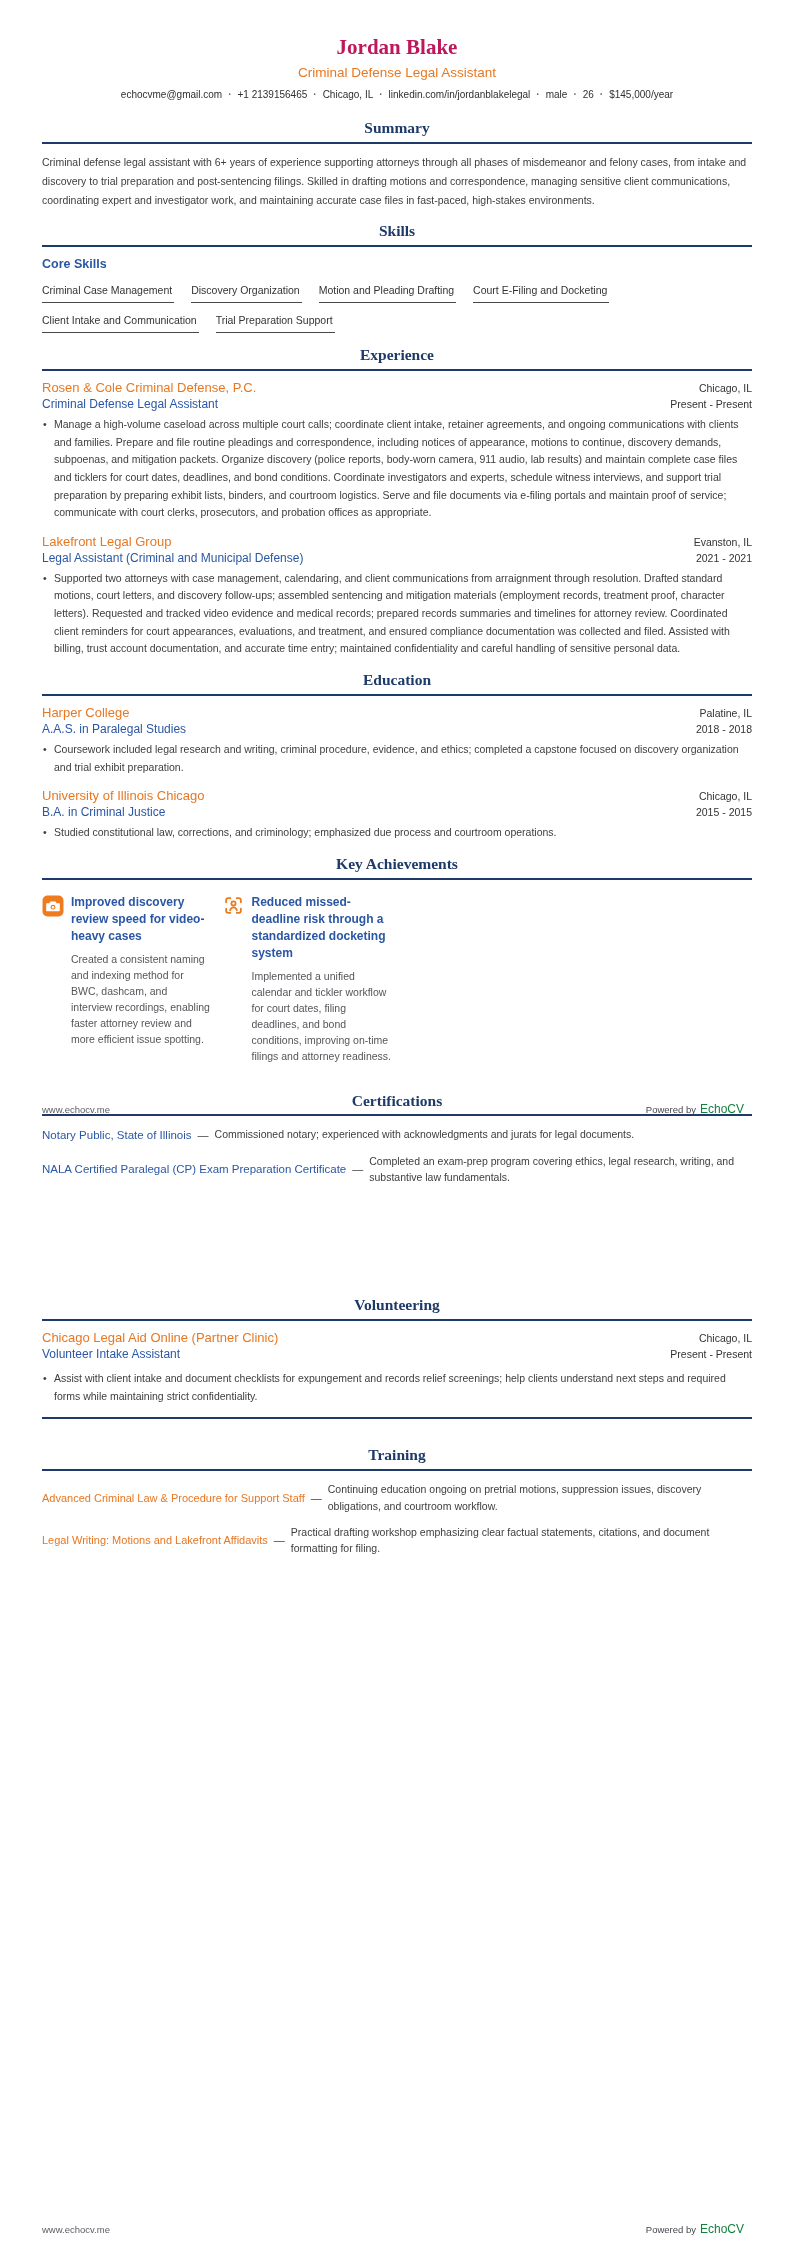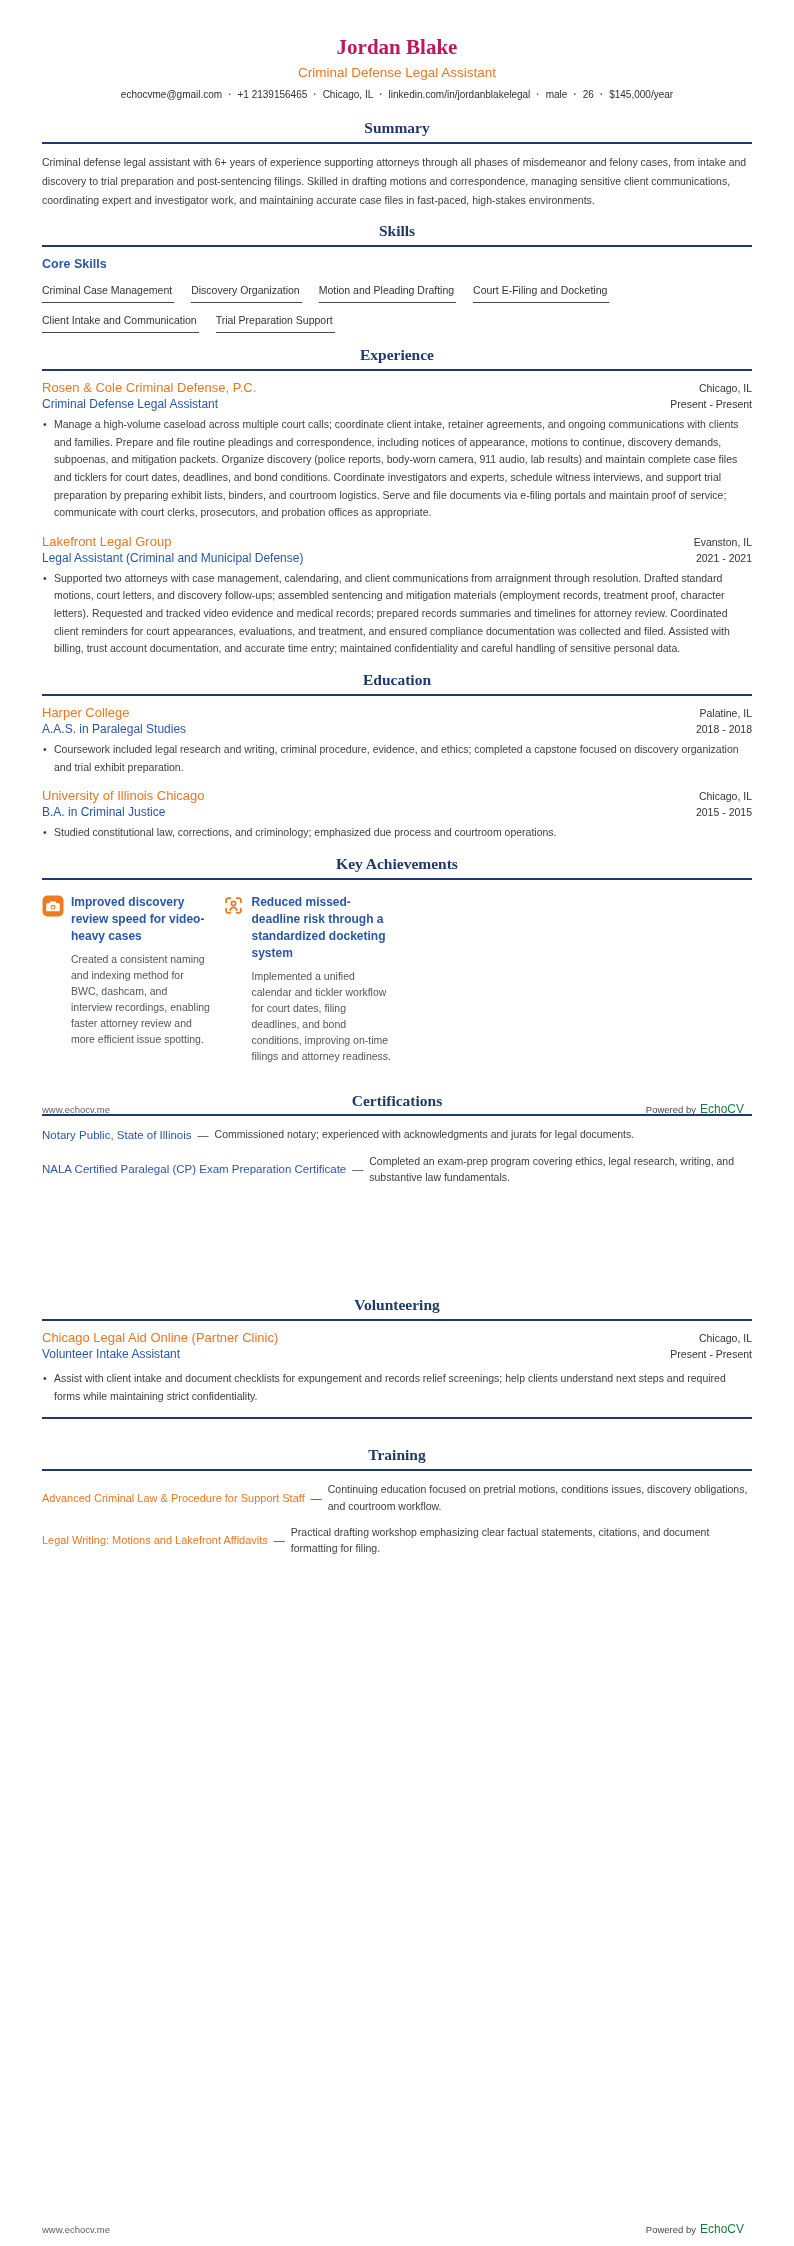--- a/index.html
+++ b/index.html
@@ -266,21 +266,21 @@
       <div class="rule"></div>
     </section>
 
     <section id="sec-training" style="margin-top:26px;">
       <h2 class="sec-h">Training</h2>
       <div class="rule"></div>
 
       <div class="def-row">
         <span class="def-name orange">Advanced Criminal Law &amp; Procedure for Support Staff</span>
         <span class="def-dash">—</span>
-        <span class="def-desc">Continuing education focused on pretrial motions, conditions issues, discovery obligations, and courtroom workflow.</span>
+        <span class="def-desc">Continuing education ongoing on pretrial motions, suppression issues, discovery obligations, and courtroom workflow.</span>
       </div>
       <div class="def-row">
         <span class="def-name orange">Legal Writing: Motions and Lakefront Affidavits</span>
         <span class="def-dash">—</span>
         <span class="def-desc">Practical drafting workshop emphasizing clear factual statements, citations, and document formatting for filing.</span>
       </div>
     </section>
 
   </div>
 

